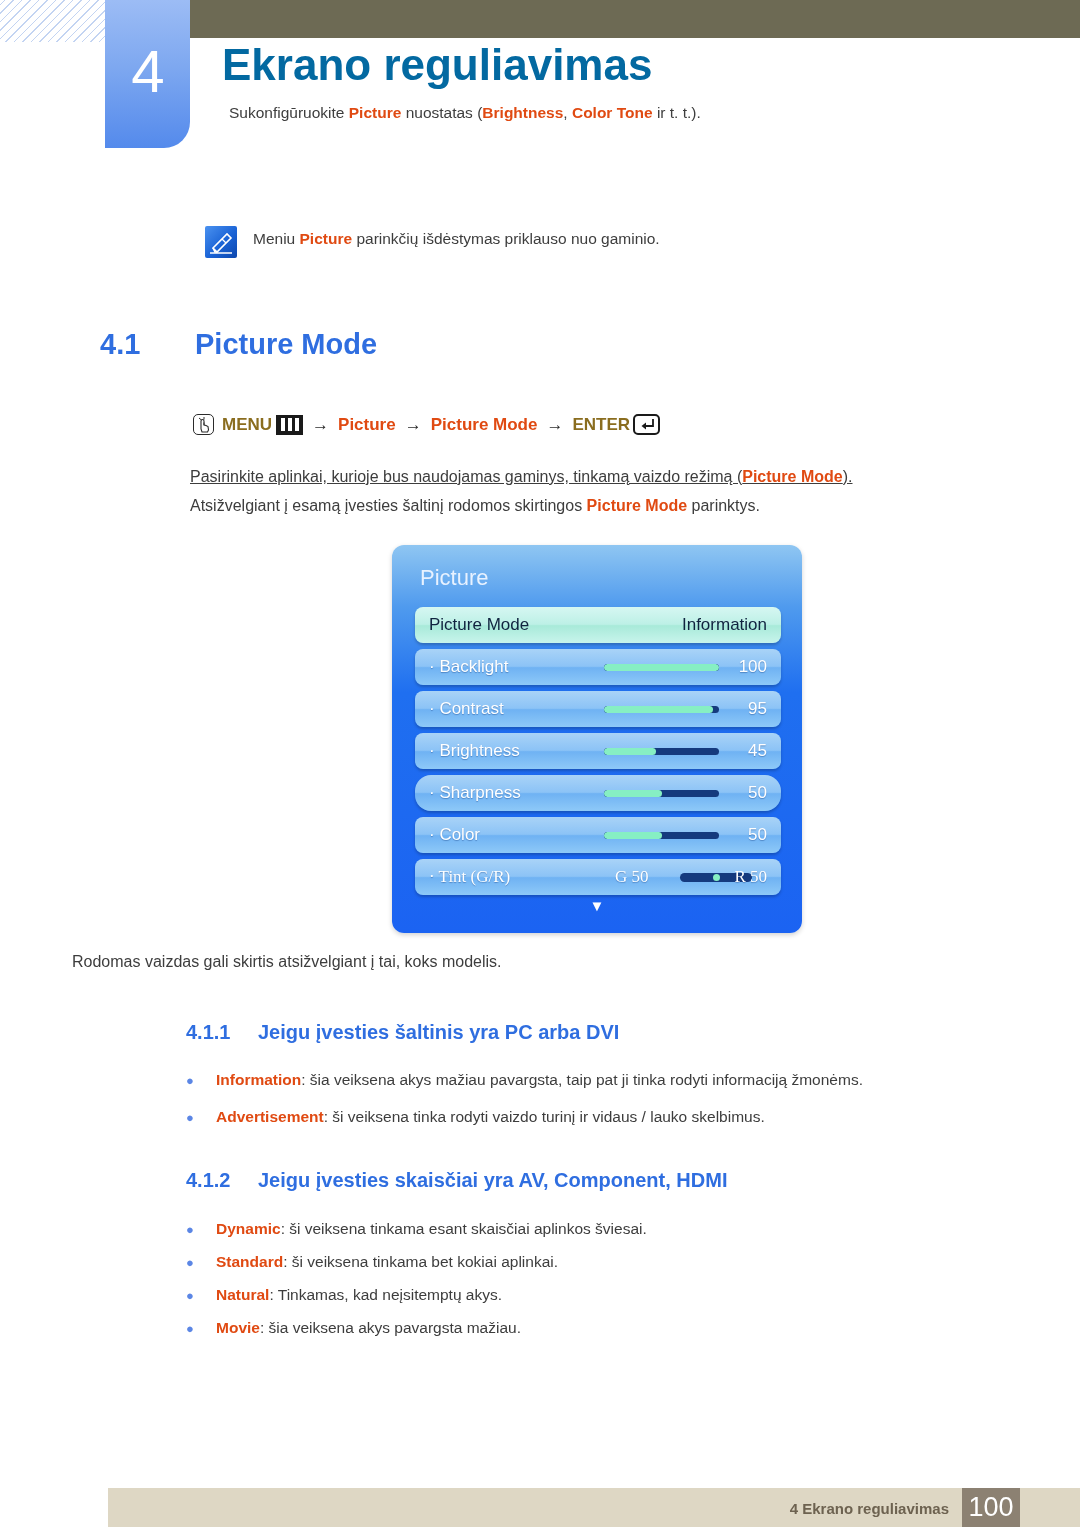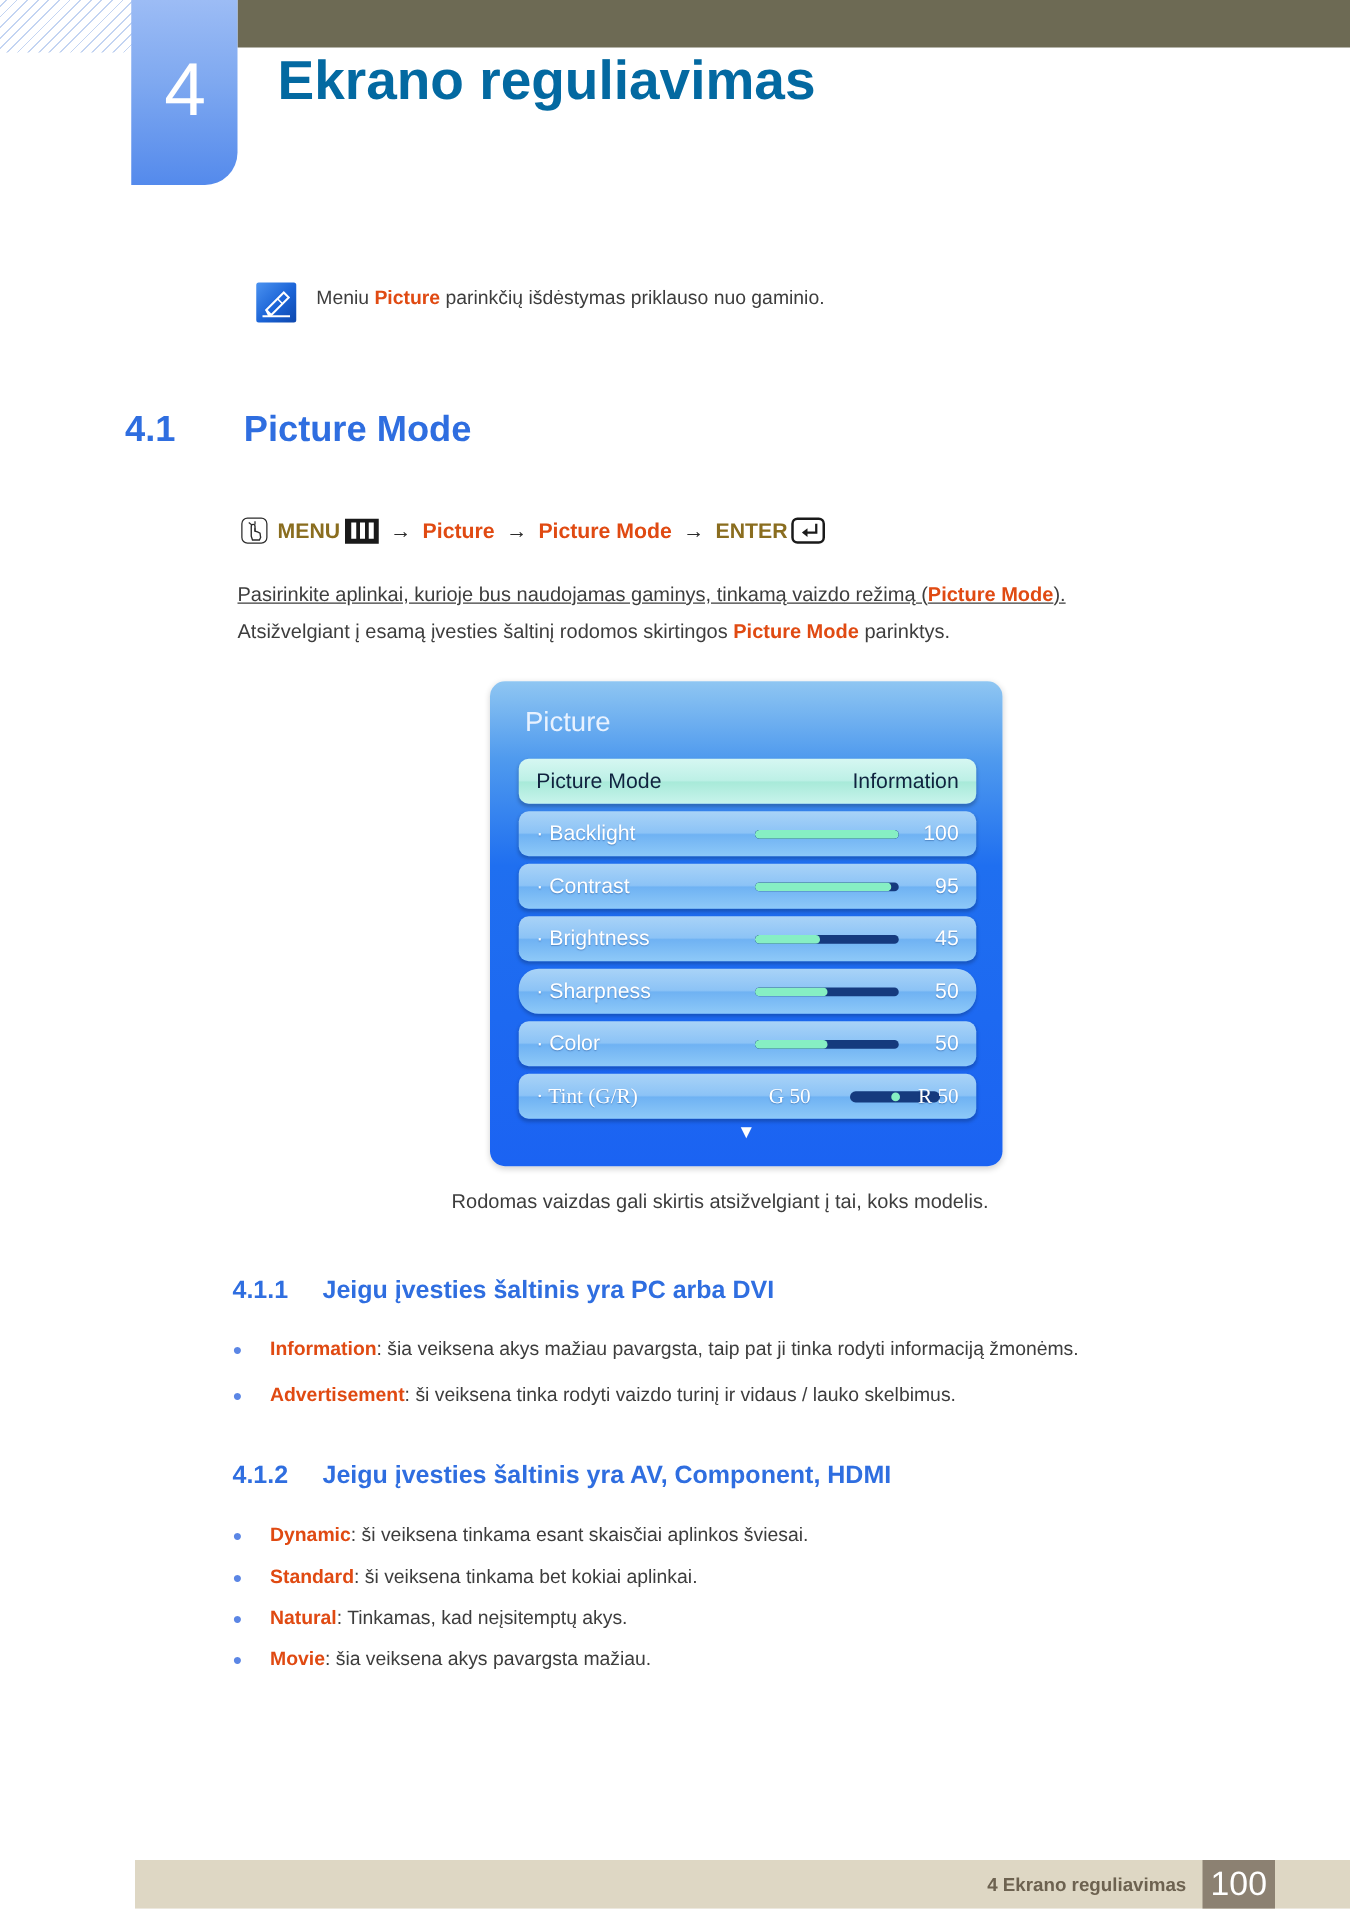--- a/index.html
+++ b/index.html
@@ -283,21 +283,20 @@
     color: #ffffff;
     font-size: 15px;
     line-height: 1;
   }
 
   
   .caption {
     position: absolute;
     left: 0; right: 0;
     top: 953px;
-    text-align: center;
     font-size: 16px;
     color: #3d3d3d;
     padding-left: 72px;
   }
 
   
   .sec-h2 {
     position: absolute;
     left: 186px;
     display: flex;
@@ -363,20 +362,23 @@
 <div id="page">
 
   <div class="hatch"></div>
   <div class="olive-bar"></div>
   <div class="chap-tab">
     <span class="chap-tab-num">4</span>
   </div>
 
   <div class="chap-title">Ekrano reguliavimas</div>
 
+  <div class="chap-sub">
+    <span>Sukonfigūruokite </span><span class="orange">Picture</span><span> nuostatas (</span><span class="orange">Brightness</span><span>, </span><span class="orange">Color Tone</span><span> ir t. t.).</span>
+  </div>
 
   <div class="note">
     <div class="note-icon">
       <svg width="32" height="32" viewBox="0 0 32 32">
         <path d="M8 22 L22 8 L26 12 L12 26 Z" fill="none" stroke="#ffffff" stroke-width="1.6"></path>
         <path d="M8 22 L10 26 L12 26" fill="none" stroke="#ffffff" stroke-width="1.6"></path>
         <path d="M5 27 L27 27" stroke="#ffffff" stroke-width="1.6"></path>
         <path d="M17 13 L21 17" stroke="#ffffff" stroke-width="1.2"></path>
       </svg>
     </div>
@@ -492,21 +494,21 @@
         <span class="txt"><span class="orange">Information</span><span>: šia veiksena akys mažiau pavargsta, taip pat ji tinka rodyti informaciją žmonėms.</span></span>
       </div>
       <div class="bullet" style="top: 1108px;">
         <span class="dot">●</span>
         <span class="txt"><span class="orange">Advertisement</span><span>: ši veiksena tinka rodyti vaizdo turinį ir vidaus / lauko skelbimus.</span></span>
       </div>
     </div>
 
   <div class="sec-h2 sec-412">
     <span class="sec-h2-num">4.1.2</span>
-    <span>Jeigu įvesties šaltinis yra AV, Component, HDMI</span>
+    <span>Jeigu įvesties skaisčiai yra AV, Component, HDMI</span>
   </div>
   <div id="bullets-412">
       <div class="bullet" style="top: 1220px;">
         <span class="dot">●</span>
         <span class="txt"><span class="orange">Dynamic</span><span>: ši veiksena tinkama esant skaisčiai aplinkos šviesai.</span></span>
       </div>
       <div class="bullet" style="top: 1253px;">
         <span class="dot">●</span>
         <span class="txt"><span class="orange">Standard</span><span>: ši veiksena tinkama bet kokiai aplinkai.</span></span>
       </div>

